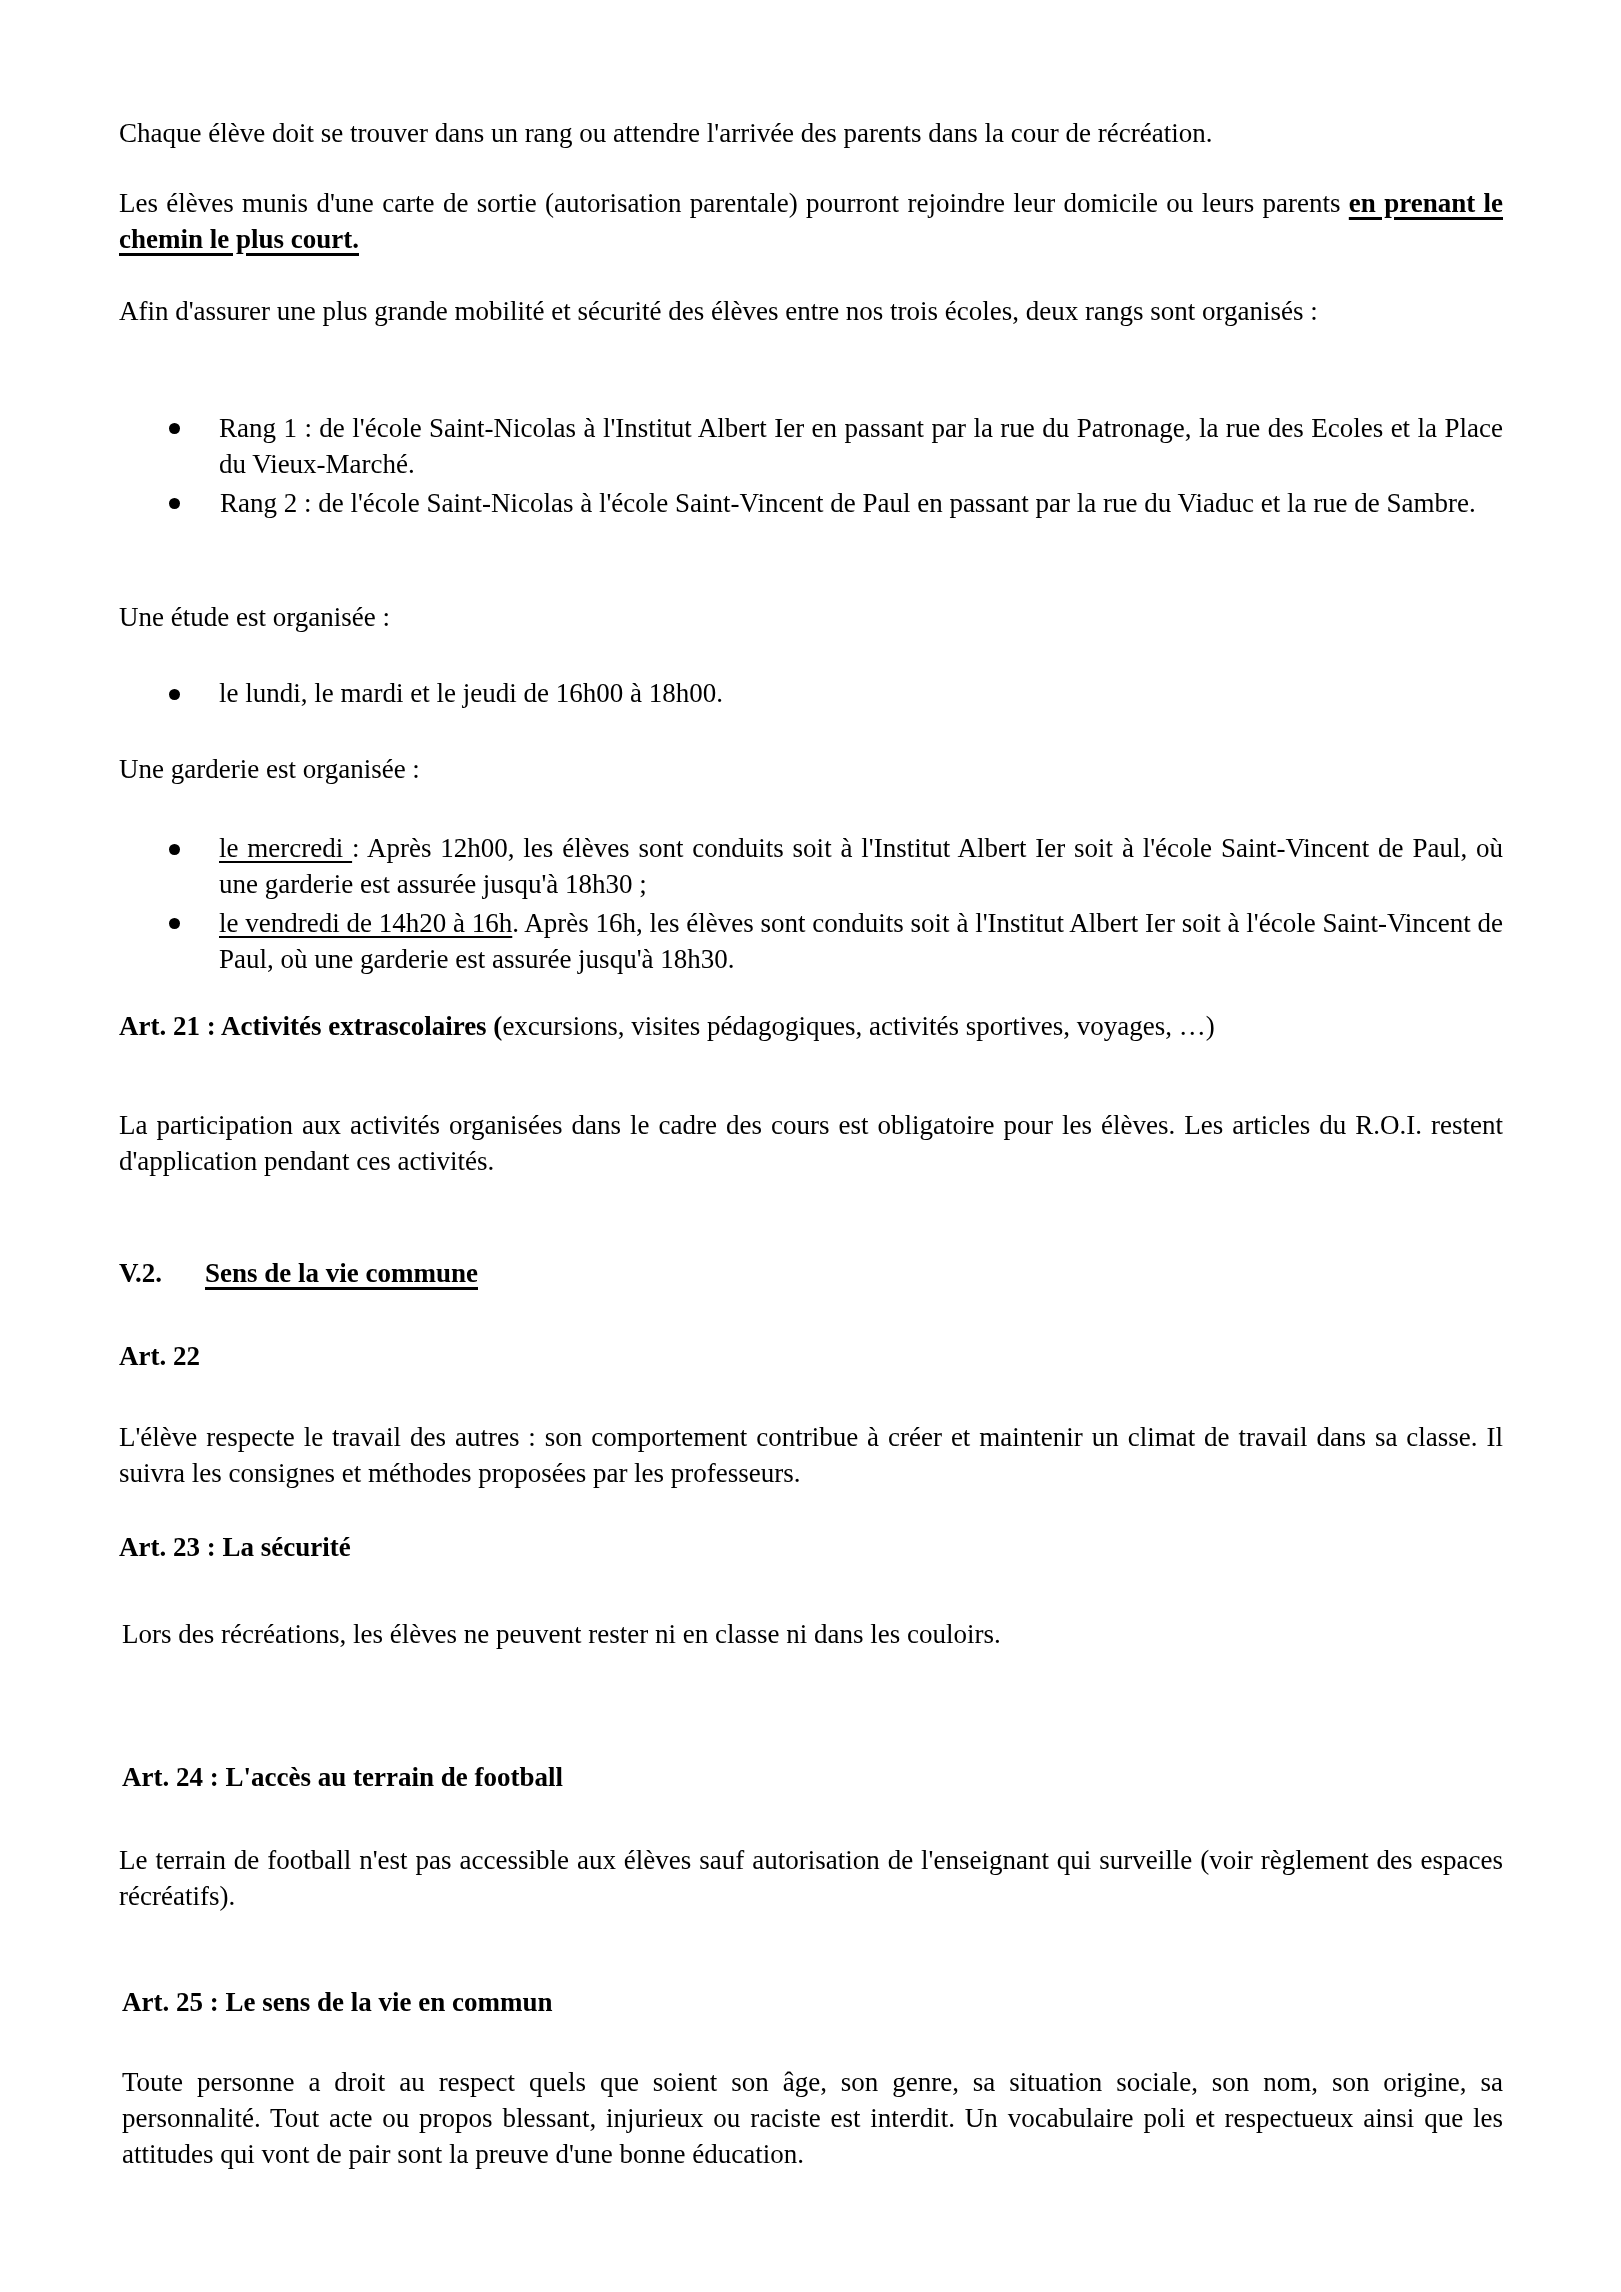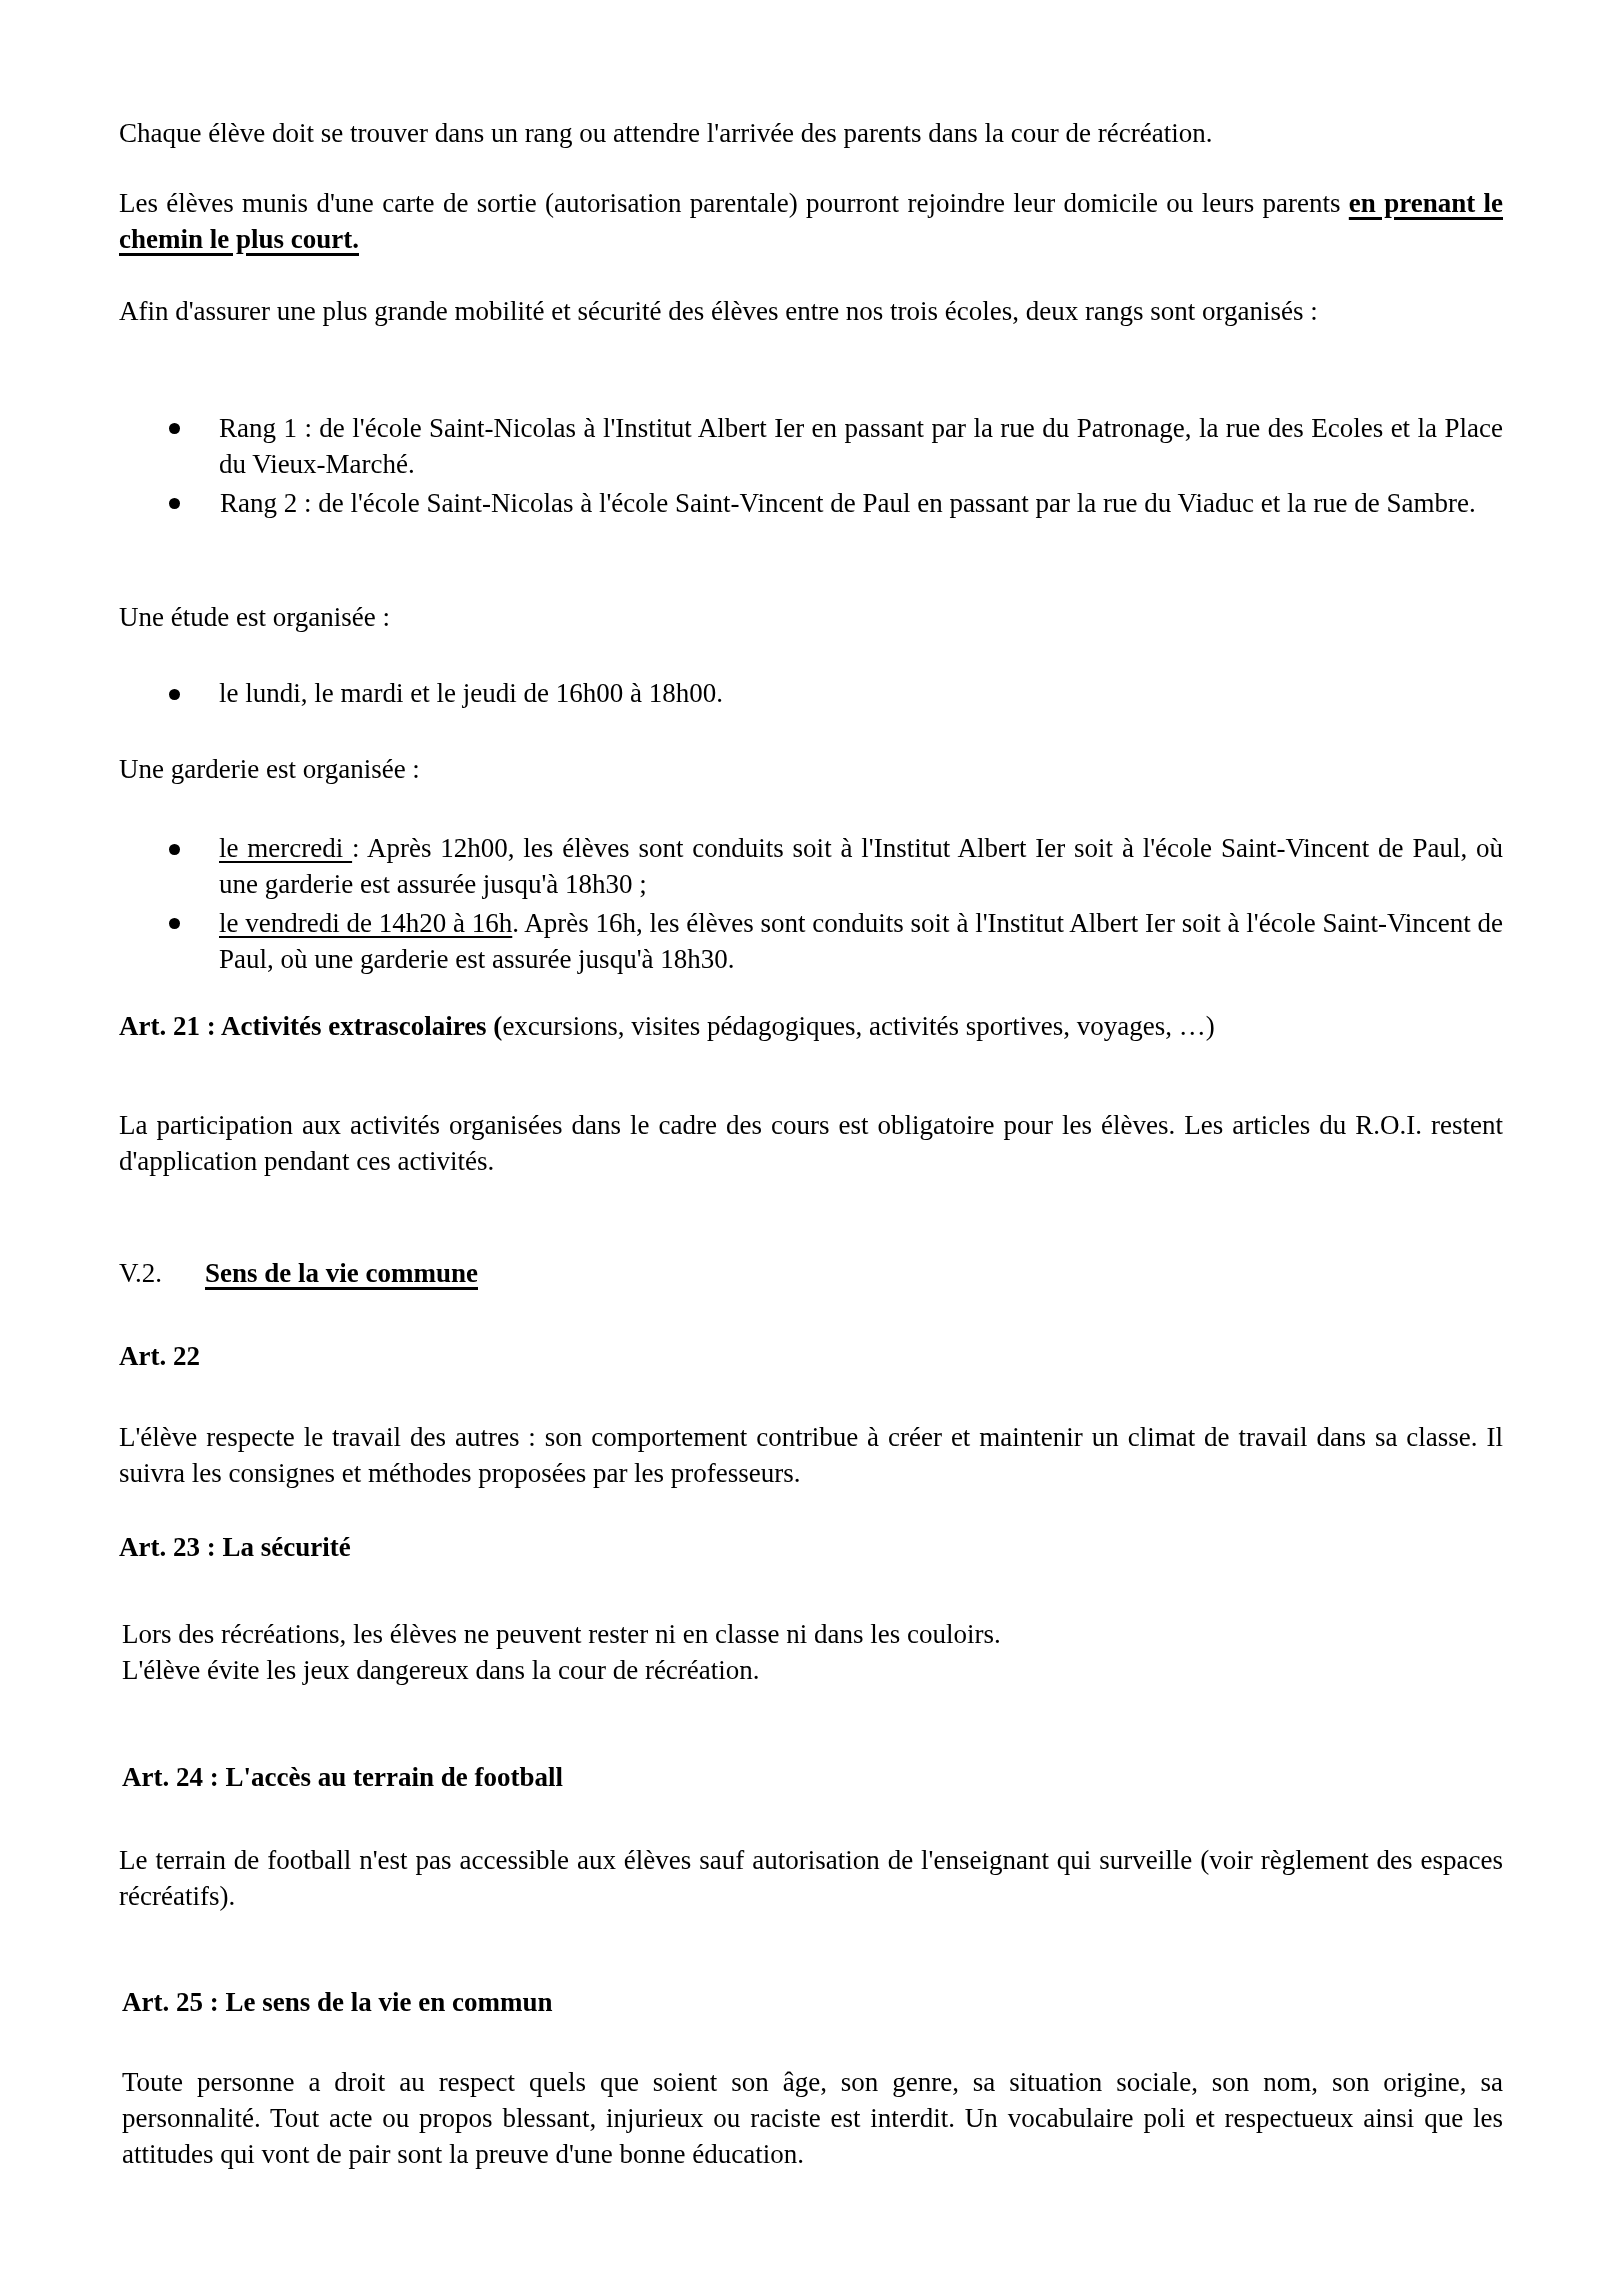--- a/index.html
+++ b/index.html
@@ -6,21 +6,21 @@
   body { width: 1621px; height: 2293px; position: relative; overflow: hidden;
          font-family: "Liberation Serif", "DejaVu Serif", serif; color: #000; font-size: 27px; }
   .blk { position: absolute; left: 119px; width: 1384px; line-height: 36px; margin: 0; }
   .just { text-align: justify; text-align-last: left; }
   .b { font-weight: bold; }
   .u { text-decoration: underline; text-underline-offset: 3.9px; }
   .ub { font-weight: bold; text-decoration: underline; text-decoration-thickness: 2.9px; text-underline-offset: 4.9px; }
   .li { position: absolute; left: 219px; width: 1284px; line-height: 36px; text-align: justify; text-align-last: left; }
   .bullet { position: absolute; left: 169px; width: 15.7px; height: 15.7px; }
   .bullet::before { content: ""; position: absolute; left: 0; top: 0; width: 10.8px; height: 10.8px; border-radius: 50%; background: #000; }
-  .sec-num { display: inline-block; width: 86px; font-weight: normal; }
+  .sec-num { display: inline-block; width: 86px; font-weight: bold; }
 </style>
 </head>
 <body>
 
 <div>
 
   <p class="blk just" style="top:115px;">Chaque élève doit se trouver dans un rang ou attendre l'arrivée des parents dans la cour de récréation.</p>
 
   <p class="blk just" style="top:185px;"><span>Les élèves munis d'une carte de sortie (autorisation parentale) pourront rejoindre leur domicile ou leurs parents </span><span class="ub">en prenant le chemin le plus court.</span></p>
 
@@ -54,21 +54,20 @@
   <p class="blk just" style="top:1107px;">La participation aux activités organisées dans le cadre des cours est obligatoire pour les élèves. Les articles du R.O.I. restent d'application pendant ces activités.</p>
 
   <p class="blk" style="top:1255px;"><span class="sec-num">V.2.</span><span class="ub">Sens de la vie commune</span></p>
 
   <p class="blk b" style="top:1338px;">Art. 22</p>
   <p class="blk just" style="top:1419px;">L'élève respecte le travail des autres : son comportement contribue à créer et maintenir un climat de travail dans sa classe. Il suivra les consignes et méthodes proposées par les professeurs.</p>
 
   <p class="blk b" style="top:1529px;">Art. 23 : La sécurité</p>
   <div class="blk" style="top:1608px; left:122px;margin-top:8px;">
     <div>Lors des récréations, les élèves ne peuvent rester ni en classe ni dans les couloirs.</div>
-    <div>L'élève évite les jeux dangereux dans la cour de récréation.</div>
   </div>
 
   <p class="blk b" style="top:1759px; left:122px;">Art. 24 : L'accès au terrain de football</p>
   <p class="blk just" style="top:1842px;">Le terrain de football n'est pas accessible aux élèves sauf autorisation de l'enseignant qui surveille (voir règlement des espaces récréatifs).</p>
 
   <p class="blk b" style="top:1984px; left:122px;">Art. 25 : Le sens de la vie en commun</p>
   <p class="blk just" style="top:2064px; left:122px; width:1381px;">Toute personne a droit au respect quels que soient son âge, son genre, sa situation sociale, son nom, son origine, sa personnalité. Tout acte ou propos blessant, injurieux ou raciste est interdit. Un vocabulaire poli et respectueux ainsi que les attitudes qui vont de pair sont la preuve d'une bonne éducation.</p>
 
 </div>
 

